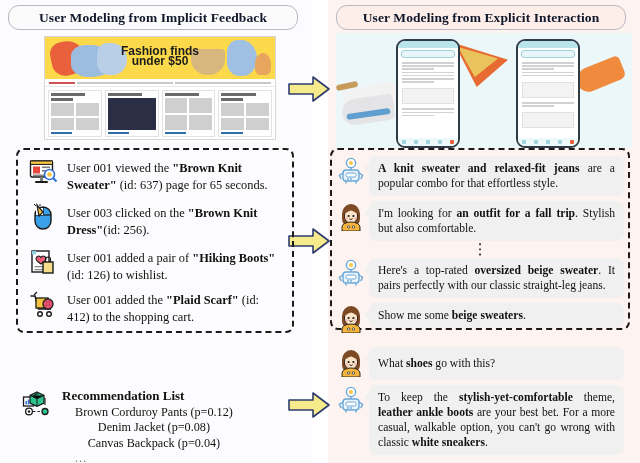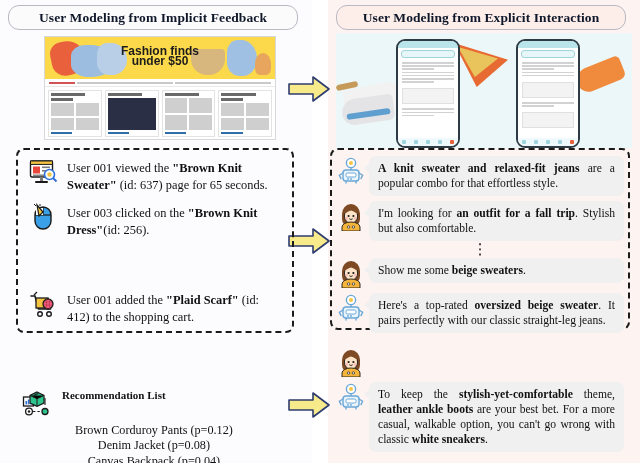--- a/index.html
+++ b/index.html
@@ -107,21 +107,21 @@
   .evrow{position:absolute;display:flex;align-items:flex-start;gap:9px;width:250px;}
   .evtext{font-size:12.4px;line-height:16.5px;color:#111;padding-top:2px;}
   .evtext b{font-weight:bold;}
   .ico{width:30px;height:30px;flex:none;position:relative;}
 
   
   .qrow{position:absolute;left:22px;top:350px;display:flex;align-items:center;gap:10px;}
   .qrow .qt{font-weight:bold;font-size:13.5px;color:#111;}
   .rrow{position:absolute;left:22px;top:388px;display:flex;align-items:flex-start;gap:10px;}
   .rlist{font-size:12.2px;color:#111;line-height:15.5px;}
-  .rlist .rtitle{font-weight:bold;font-size:11px;margin-bottom:19px;}
+  .rlist .rtitle{font-weight:bold;font-size:13px;margin-bottom:1px;}
   .rlist .ritem{padding-left:13px;text-align:center;}
   .rlist .rdots{padding-left:13px;letter-spacing:1px;color:#777;}
 
   
   .chat{position:absolute;}
   .crow{display:flex;align-items:flex-start;gap:3px;margin-bottom:5px;}
   .cav{width:30px;height:30px;flex:none;}
   .bub{
     position:relative;background:#f0f0f0;border-radius:7px;
     padding:5px 9px;font-size:11.6px;line-height:15px;color:#111;
@@ -315,20 +315,36 @@
         <path d="M9 2 l6 7 l-4 4 z" fill="#f5c542" stroke="#1a1a1a" stroke-width="1.2"></path>
         <line x1="6" y1="1" x2="8" y2="3" stroke="#1a1a1a" stroke-width="1"></line>
         <line x1="12" y1="1" x2="12" y2="3" stroke="#1a1a1a" stroke-width="1"></line>
       </svg>
     </div>
     <div class="evtext">
       <span>User 003 clicked on the </span><b>"Brown Knit Dress"</b><span>(id: 256).</span>
     </div>
   </div>
 
+  <div class="evrow" style="left:28px;top:248px;">
+    <div class="ico">
+      <svg viewBox="0 0 30 30" width="30" height="30">
+        <rect x="4" y="3" width="17" height="21" fill="#fff" stroke="#1a1a1a" stroke-width="1.4"></rect>
+        <rect x="4" y="3" width="4" height="3.5" fill="#8fd3e8"></rect>
+        <path d="M13 9.5 c-1.4-2.4-5-1.3-5 1.3 c0 2.2 3.3 4 5 5.3 c1.7-1.3 5-3.1 5-5.3 c0-2.6-3.6-3.7-5-1.3 z" fill="#ef5f7a" stroke="#1a1a1a" stroke-width="1.1"></path>
+        <rect x="6.5" y="18" width="10" height="1.3" fill="#8a8a8a"></rect>
+        <rect x="6.5" y="21" width="10" height="1.3" fill="#8a8a8a"></rect>
+        <rect x="15" y="14" width="10" height="11" fill="#f5dd8a" stroke="#1a1a1a" stroke-width="1.4"></rect>
+        <path d="M17.5 14 v-2.5 a2.5 2.5 0 0 1 5 0 V14" fill="none" stroke="#1a1a1a" stroke-width="1.2"></path>
+      </svg>
+    </div>
+    <div class="evtext">
+      <span>User 001 added a pair of </span><b>"Hiking Boots"</b><span> (id: 126) to wishlist.</span>
+    </div>
+  </div>
 
   <div class="evrow" style="left:28px;top:290px;">
     <div class="ico">
       <svg viewBox="0 0 30 30" width="30" height="30">
         <path d="M3 6 h4 l3.5 13 h12" fill="none" stroke="#1a1a1a" stroke-width="1.6" stroke-linecap="round"></path>
         <rect x="8" y="8" width="12" height="10" fill="#f5c542" stroke="#1a1a1a" stroke-width="1.3"></rect>
         <circle cx="20" cy="14" r="5" fill="#ef5f7a" stroke="#1a1a1a" stroke-width="1.3"></circle>
         <path d="M16 12 h8 M16 15 h8 M18.5 9.5 v9 M21.5 9.5 v9" stroke="#c43b57" stroke-width="0.8"></path>
         <circle cx="12" cy="24" r="2.3" fill="#fff" stroke="#1a1a1a" stroke-width="1.4"></circle>
         <circle cx="21" cy="24" r="2.3" fill="#fff" stroke="#1a1a1a" stroke-width="1.4"></circle>
@@ -408,55 +424,55 @@
         <span>I'm looking for </span><b>an outfit for a fall trip</b><span>. Stylish but also comfortable.</span>
       </div>
     </div>
     <div class="vdots">⋮</div>
   </div>
 
   <div class="chat" style="left:336px;top:258px;width:288px;">
     <div class="crow">
       <div class="cav">
         <svg viewBox="0 0 30 30" width="30" height="30">
+          <circle cx="15" cy="7" r="4.6" fill="#fff" stroke="#6aa8d8" stroke-width="1.4"></circle>
+          <circle cx="15" cy="7" r="2" fill="#f5c542"></circle>
+          <line x1="15" y1="11.6" x2="15" y2="14" stroke="#6aa8d8" stroke-width="1.4"></line>
+          <rect x="7" y="14" width="16" height="11" rx="3" fill="#eaf4fb" stroke="#6aa8d8" stroke-width="1.4"></rect>
+          <rect x="10" y="17" width="10" height="4" rx="1.5" fill="#fff" stroke="#6aa8d8" stroke-width="1"></rect>
+          <circle cx="12" cy="23" r="0.9" fill="#6aa8d8"></circle>
+            <circle cx="15" cy="23" r="0.9" fill="#6aa8d8"></circle>
+          <path d="M7 17 l-3.6 2.2 l1.6 3.4" fill="none" stroke="#6aa8d8" stroke-width="1.4" stroke-linecap="round"></path>
+          <path d="M23 17 l3.6 2.2 l-1.6 3.4" fill="none" stroke="#6aa8d8" stroke-width="1.4" stroke-linecap="round"></path>
+          <line x1="10" y1="25" x2="10" y2="27.5" stroke="#6aa8d8" stroke-width="1.4"></line>
+          <line x1="20" y1="25" x2="20" y2="27.5" stroke="#6aa8d8" stroke-width="1.4"></line>
+        </svg>
+      </div>
+      <div class="bub" style="width:238px;">
+        <span>Here's a top-rated </span><b>oversized beige sweater</b><span>. It pairs perfectly with our classic straight-leg jeans.</span>
+      </div>
+    </div>
+    <div class="crow">
+      <div class="cav">
+        <svg viewBox="0 0 30 30" width="30" height="30">
           <path d="M6 13 a9 10 0 0 1 18 0 v5 a9 9 0 0 1-18 0 z" fill="#7d4a24"></path>
           <ellipse cx="15" cy="15" rx="6.6" ry="7.4" fill="#fde4c8" stroke="#1a1a1a" stroke-width="0.9"></ellipse>
           <path d="M7.5 12 a7.5 8 0 0 1 15 0 c-3 1-5 -2.5-7.5-2.5 S10.5 13 7.5 12 z" fill="#7d4a24"></path>
           <circle cx="12.6" cy="15" r="1.1" fill="#1a1a1a"></circle>
             <circle cx="17.4" cy="15" r="1.1" fill="#1a1a1a"></circle>
           <circle cx="10.6" cy="17.4" r="1.3" fill="#f6b1b1" opacity=".85"></circle>
           <circle cx="19.4" cy="17.4" r="1.3" fill="#f6b1b1" opacity=".85"></circle>
           <path d="M13.6 18 q1.4 1.4 2.8 0" stroke="#1a1a1a" stroke-width="0.9" fill="none" stroke-linecap="round"></path>
           <path d="M6 30 v-4 a9 5 0 0 1 18 0 v4 z" fill="#f5b43c" stroke="#1a1a1a" stroke-width="0.9"></path>
           <circle cx="12.6" cy="26" r="1.2" fill="#fff" stroke="#1a1a1a" stroke-width="0.7"></circle>
           <circle cx="17.4" cy="26" r="1.2" fill="#fff" stroke="#1a1a1a" stroke-width="0.7"></circle>
         </svg>
       </div>
       <div class="bub" style="width:238px;">
         <span>Show me some </span><b>beige sweaters</b><span>.</span>
-      </div>
-    </div>
-    <div class="crow">
-      <div class="cav">
-        <svg viewBox="0 0 30 30" width="30" height="30">
-          <circle cx="15" cy="7" r="4.6" fill="#fff" stroke="#6aa8d8" stroke-width="1.4"></circle>
-          <circle cx="15" cy="7" r="2" fill="#f5c542"></circle>
-          <line x1="15" y1="11.6" x2="15" y2="14" stroke="#6aa8d8" stroke-width="1.4"></line>
-          <rect x="7" y="14" width="16" height="11" rx="3" fill="#eaf4fb" stroke="#6aa8d8" stroke-width="1.4"></rect>
-          <rect x="10" y="17" width="10" height="4" rx="1.5" fill="#fff" stroke="#6aa8d8" stroke-width="1"></rect>
-          <circle cx="12" cy="23" r="0.9" fill="#6aa8d8"></circle>
-            <circle cx="15" cy="23" r="0.9" fill="#6aa8d8"></circle>
-          <path d="M7 17 l-3.6 2.2 l1.6 3.4" fill="none" stroke="#6aa8d8" stroke-width="1.4" stroke-linecap="round"></path>
-          <path d="M23 17 l3.6 2.2 l-1.6 3.4" fill="none" stroke="#6aa8d8" stroke-width="1.4" stroke-linecap="round"></path>
-          <line x1="10" y1="25" x2="10" y2="27.5" stroke="#6aa8d8" stroke-width="1.4"></line>
-          <line x1="20" y1="25" x2="20" y2="27.5" stroke="#6aa8d8" stroke-width="1.4"></line>
-        </svg>
-      </div>
-      <div class="bub" style="width:238px;">
-        <span>Here's a top-rated </span><b>oversized beige sweater</b><span>. It pairs perfectly with our classic straight-leg jeans.</span>
       </div>
     </div>
   </div>
 
   <div class="chat" style="left:336px;top:347px;width:288px;">
     <div class="crow">
       <div class="cav">
         <svg viewBox="0 0 30 30" width="30" height="30">
           <path d="M6 13 a9 10 0 0 1 18 0 v5 a9 9 0 0 1-18 0 z" fill="#7d4a24"></path>
           <ellipse cx="15" cy="15" rx="6.6" ry="7.4" fill="#fde4c8" stroke="#1a1a1a" stroke-width="0.9"></ellipse>
@@ -464,20 +480,23 @@
           <circle cx="12.6" cy="15" r="1.1" fill="#1a1a1a"></circle>
             <circle cx="17.4" cy="15" r="1.1" fill="#1a1a1a"></circle>
           <circle cx="10.6" cy="17.4" r="1.3" fill="#f6b1b1" opacity=".85"></circle>
           <circle cx="19.4" cy="17.4" r="1.3" fill="#f6b1b1" opacity=".85"></circle>
           <path d="M13.6 18 q1.4 1.4 2.8 0" stroke="#1a1a1a" stroke-width="0.9" fill="none" stroke-linecap="round"></path>
           <path d="M6 30 v-4 a9 5 0 0 1 18 0 v4 z" fill="#f5b43c" stroke="#1a1a1a" stroke-width="0.9"></path>
           <circle cx="12.6" cy="26" r="1.2" fill="#fff" stroke="#1a1a1a" stroke-width="0.7"></circle>
           <circle cx="17.4" cy="26" r="1.2" fill="#fff" stroke="#1a1a1a" stroke-width="0.7"></circle>
         </svg>
       </div>
+      <div class="bub" style="width:243px;padding-top:9px;padding-bottom:9px;">
+        <span>What </span><b>shoes</b><span> go with this?</span>
+      </div>
     </div>
     <div class="crow" style="margin-top:4px;">
       <div class="cav">
         <svg viewBox="0 0 30 30" width="30" height="30">
           <circle cx="15" cy="7" r="4.6" fill="#fff" stroke="#6aa8d8" stroke-width="1.4"></circle>
           <circle cx="15" cy="7" r="2" fill="#f5c542"></circle>
           <line x1="15" y1="11.6" x2="15" y2="14" stroke="#6aa8d8" stroke-width="1.4"></line>
           <rect x="7" y="14" width="16" height="11" rx="3" fill="#eaf4fb" stroke="#6aa8d8" stroke-width="1.4"></rect>
           <rect x="10" y="17" width="10" height="4" rx="1.5" fill="#fff" stroke="#6aa8d8" stroke-width="1"></rect>
           <circle cx="12" cy="23" r="0.9" fill="#6aa8d8"></circle>

